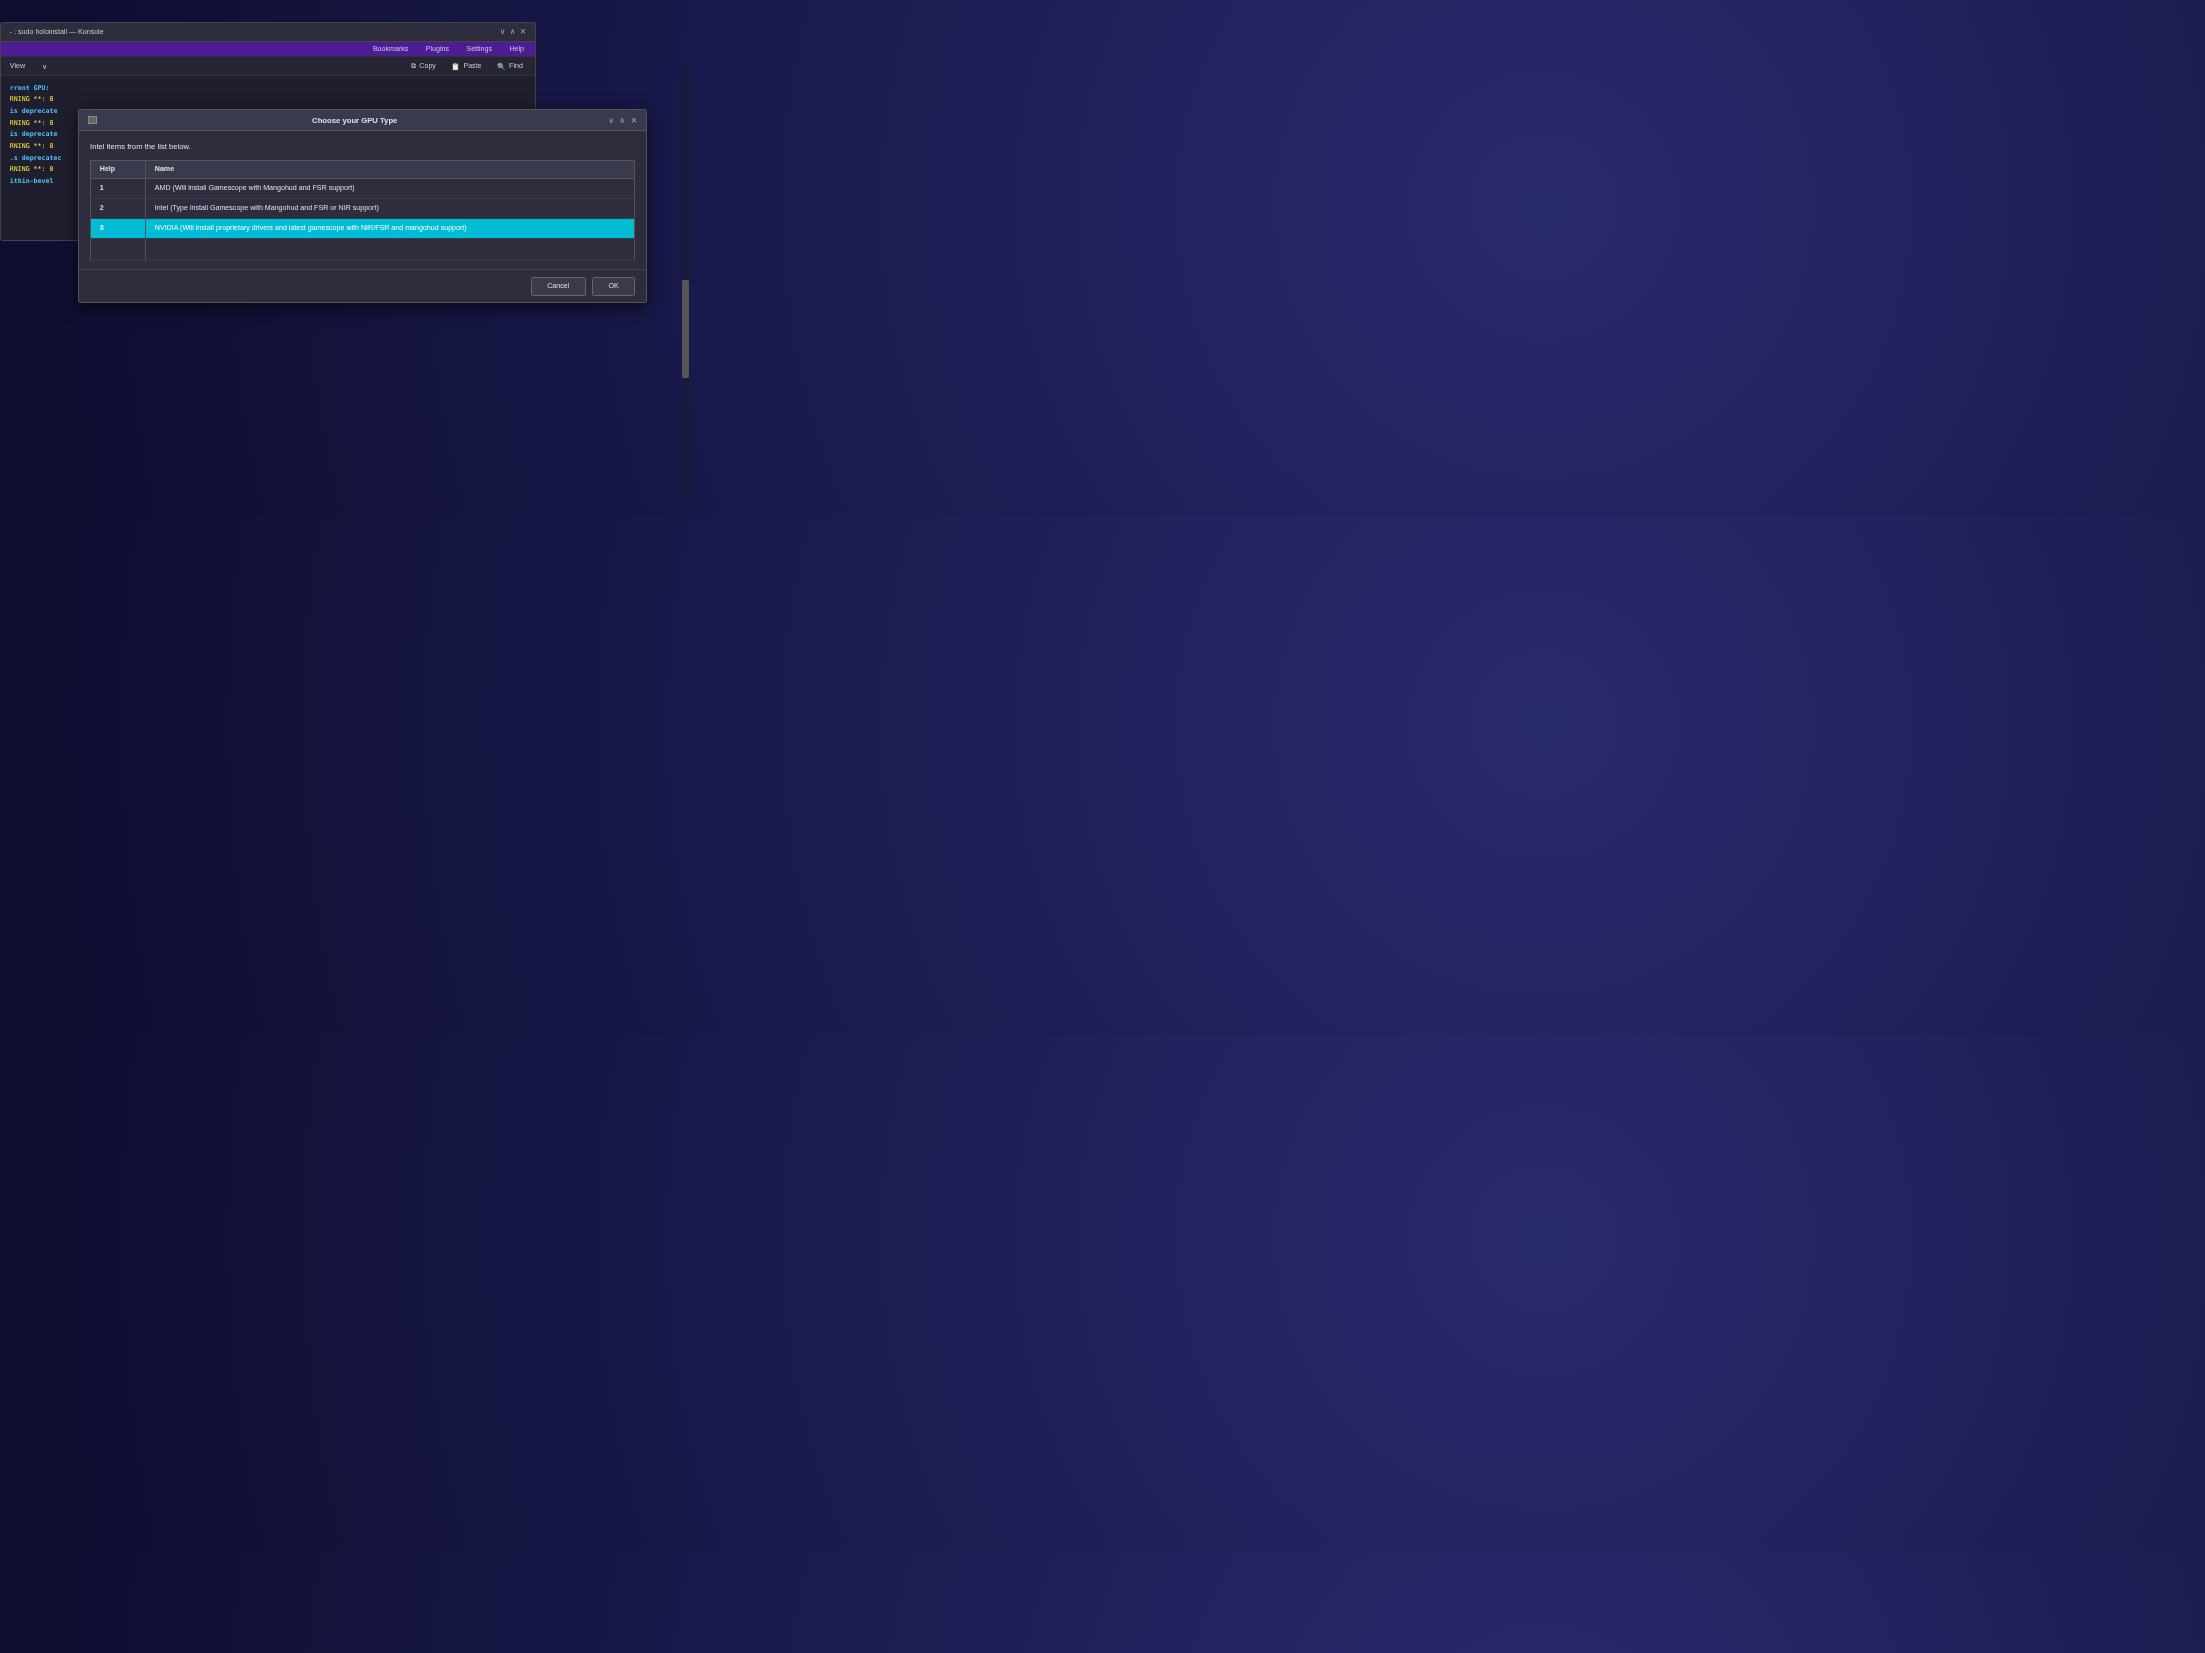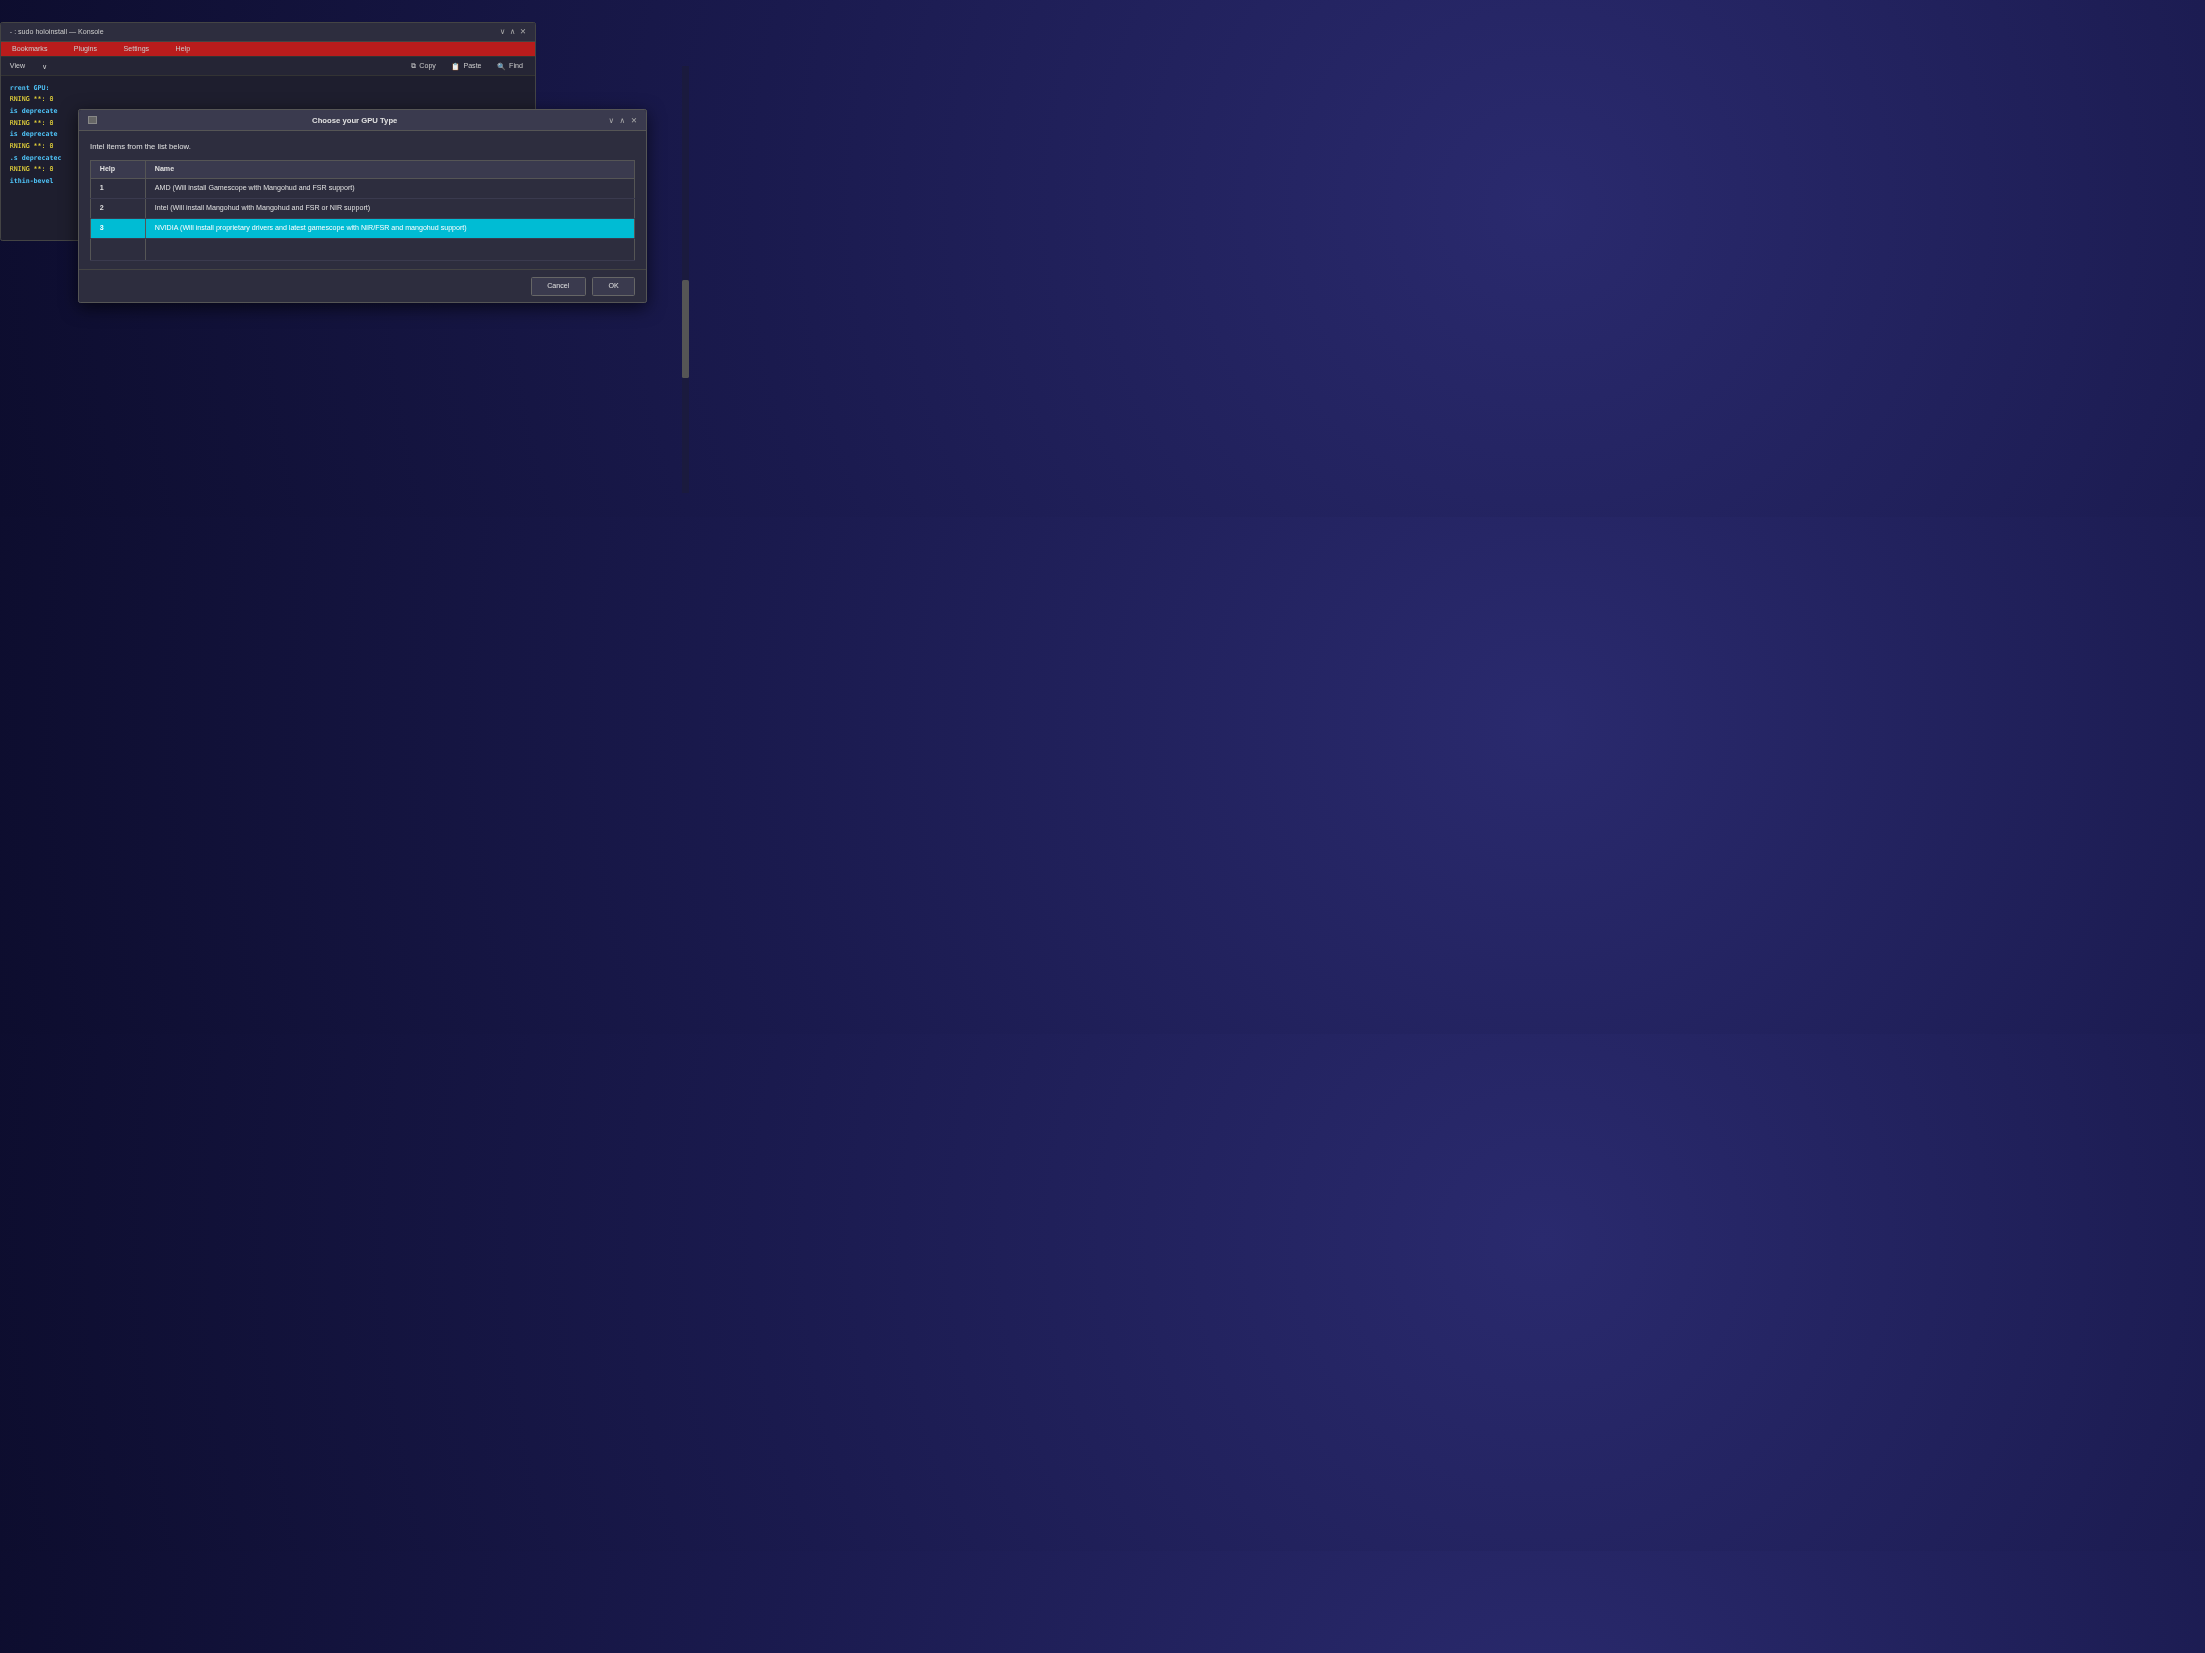--- a/index.html
+++ b/index.html
@@ -56,25 +56,26 @@
       align-items: center;
     }
 
     .terminal-controls span {
       color: #aaa;
       font-size: 7.7px;
       cursor: pointer;
     }
 
     .terminal-menubar {
-      background: #b91c1c;
+      background: #4c1d95;
       padding: 2.2px 8.8px;
       display: flex;
-      gap: 22px;
+      gap: 13px;
       border-bottom: 0.5px solid #333;
+      justify-content: flex-end;
     }
 
     .terminal-menubar span {
       color: #ccc;
       font-size: 7.1px;
       cursor: pointer;
       padding: 1.1px 2.2px;
     }
 
     .terminal-toolbar {
@@ -386,21 +387,21 @@
           <th>Name</th>
         </tr>
       </thead>
       <tbody>
         <tr class="">
           <td>1</td>
           <td>AMD (Will install Gamescope with Mangohud and FSR support)</td>
         </tr>
         <tr class="">
           <td>2</td>
-          <td>Intel (Will install Mangohud with Mangohud and FSR or NIR support)</td>
+          <td>Intel (Type install Gamescope with Mangohud and FSR or NIR support)</td>
         </tr>
         <tr class="selected">
           <td>3</td>
           <td>NVIDIA (Will install proprietary drivers and latest gamescope with NIR/FSR and mangohud support)</td>
         </tr>
         <tr class="empty-row">
           <td></td>
           <td></td>
         </tr>
       </tbody>

